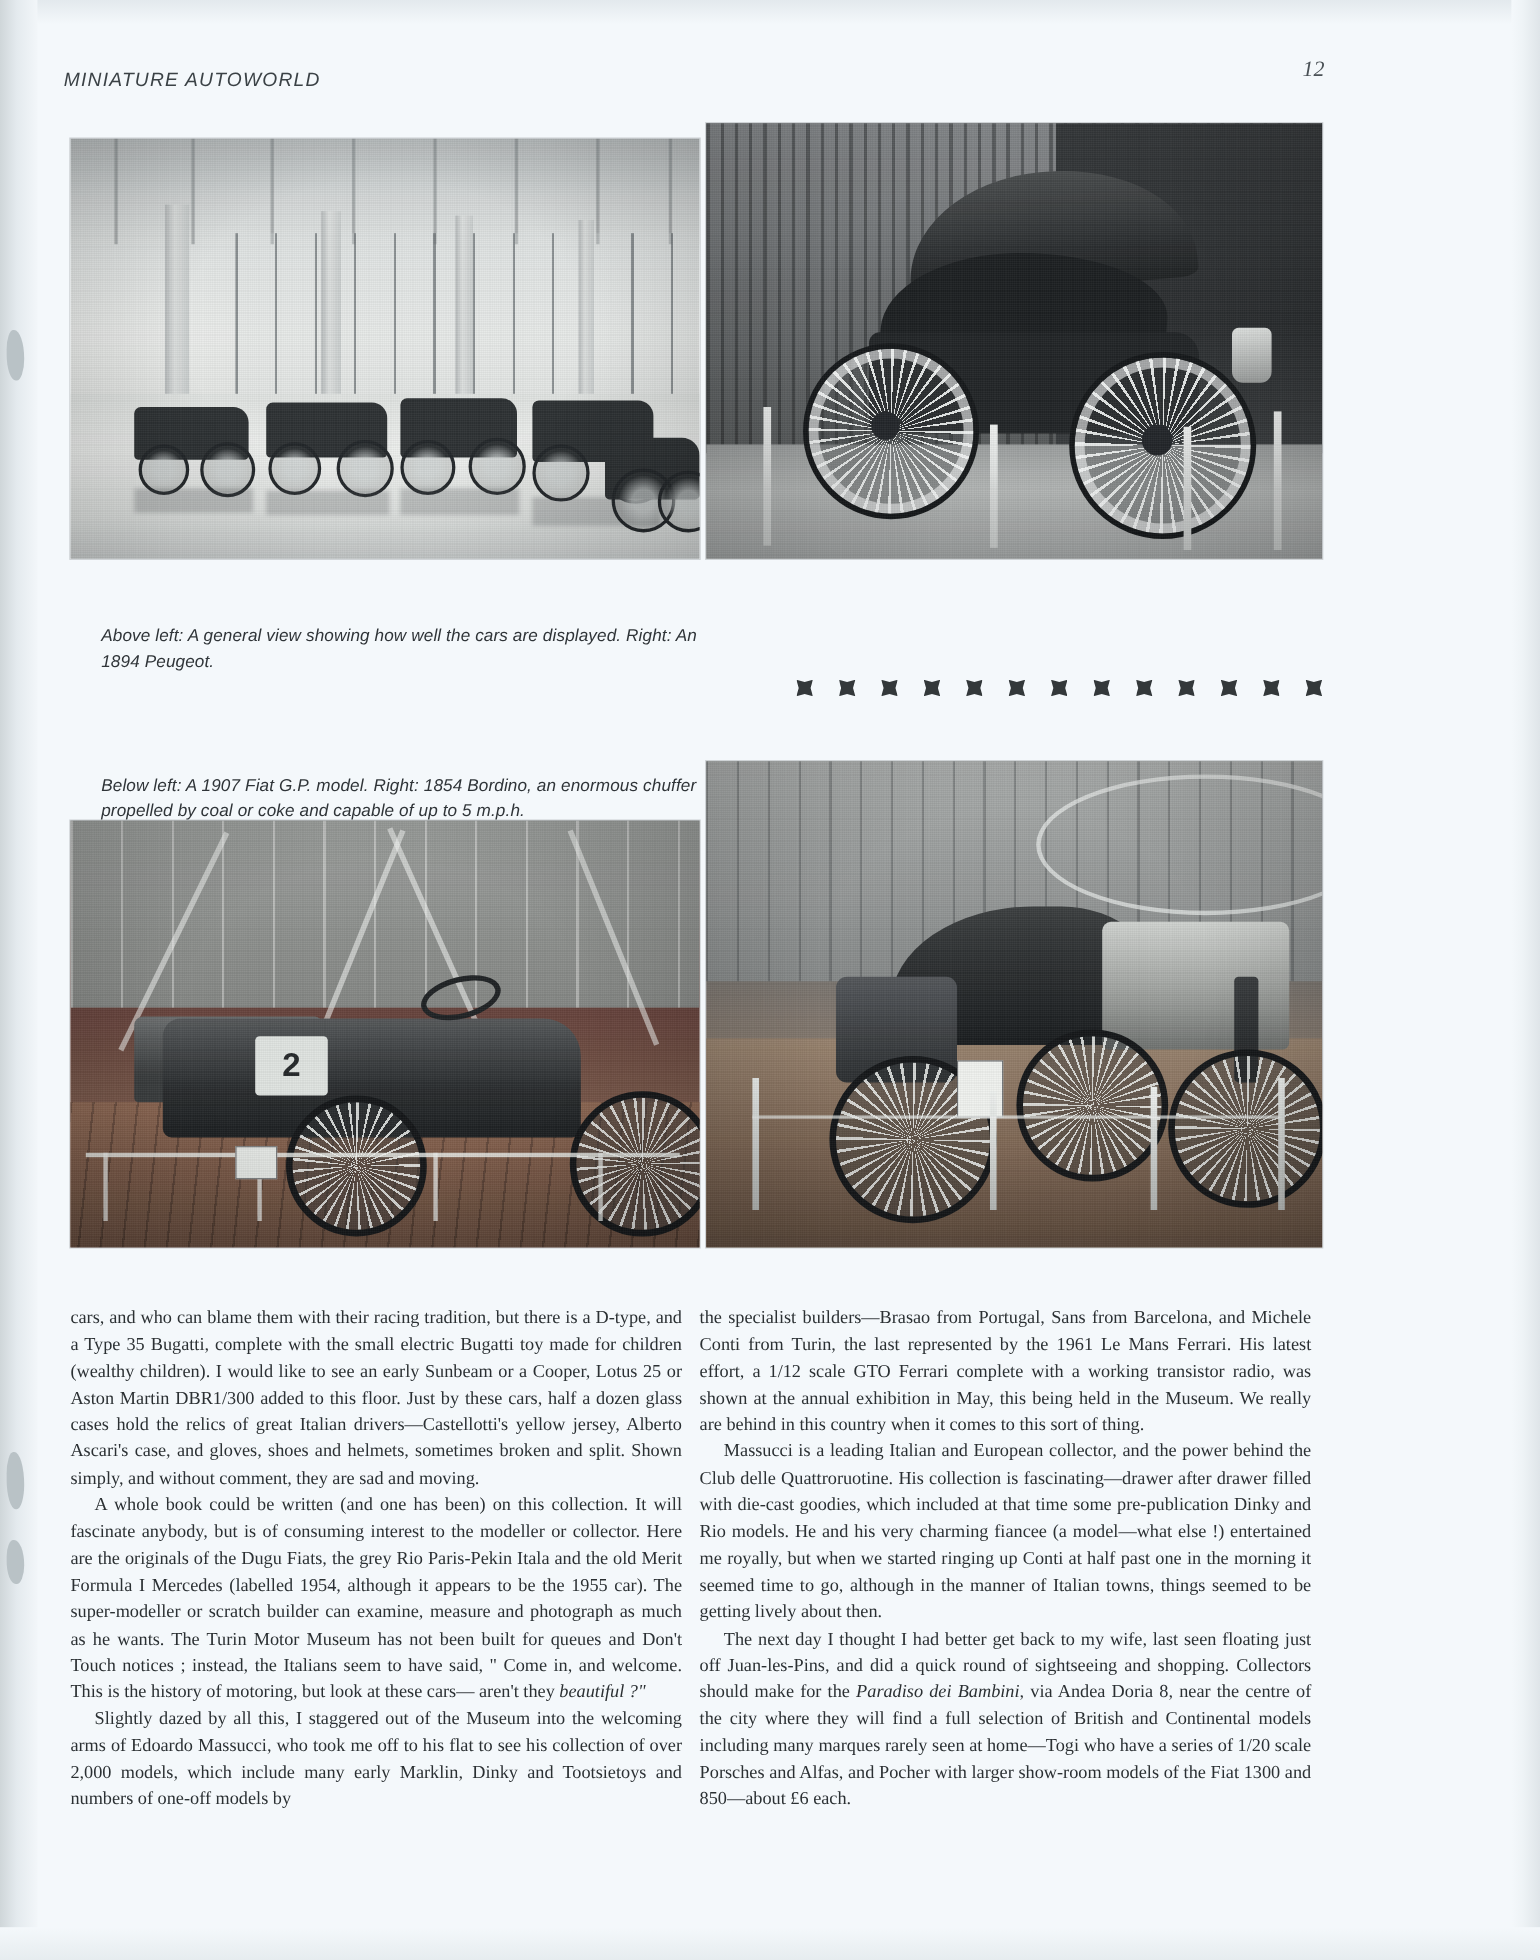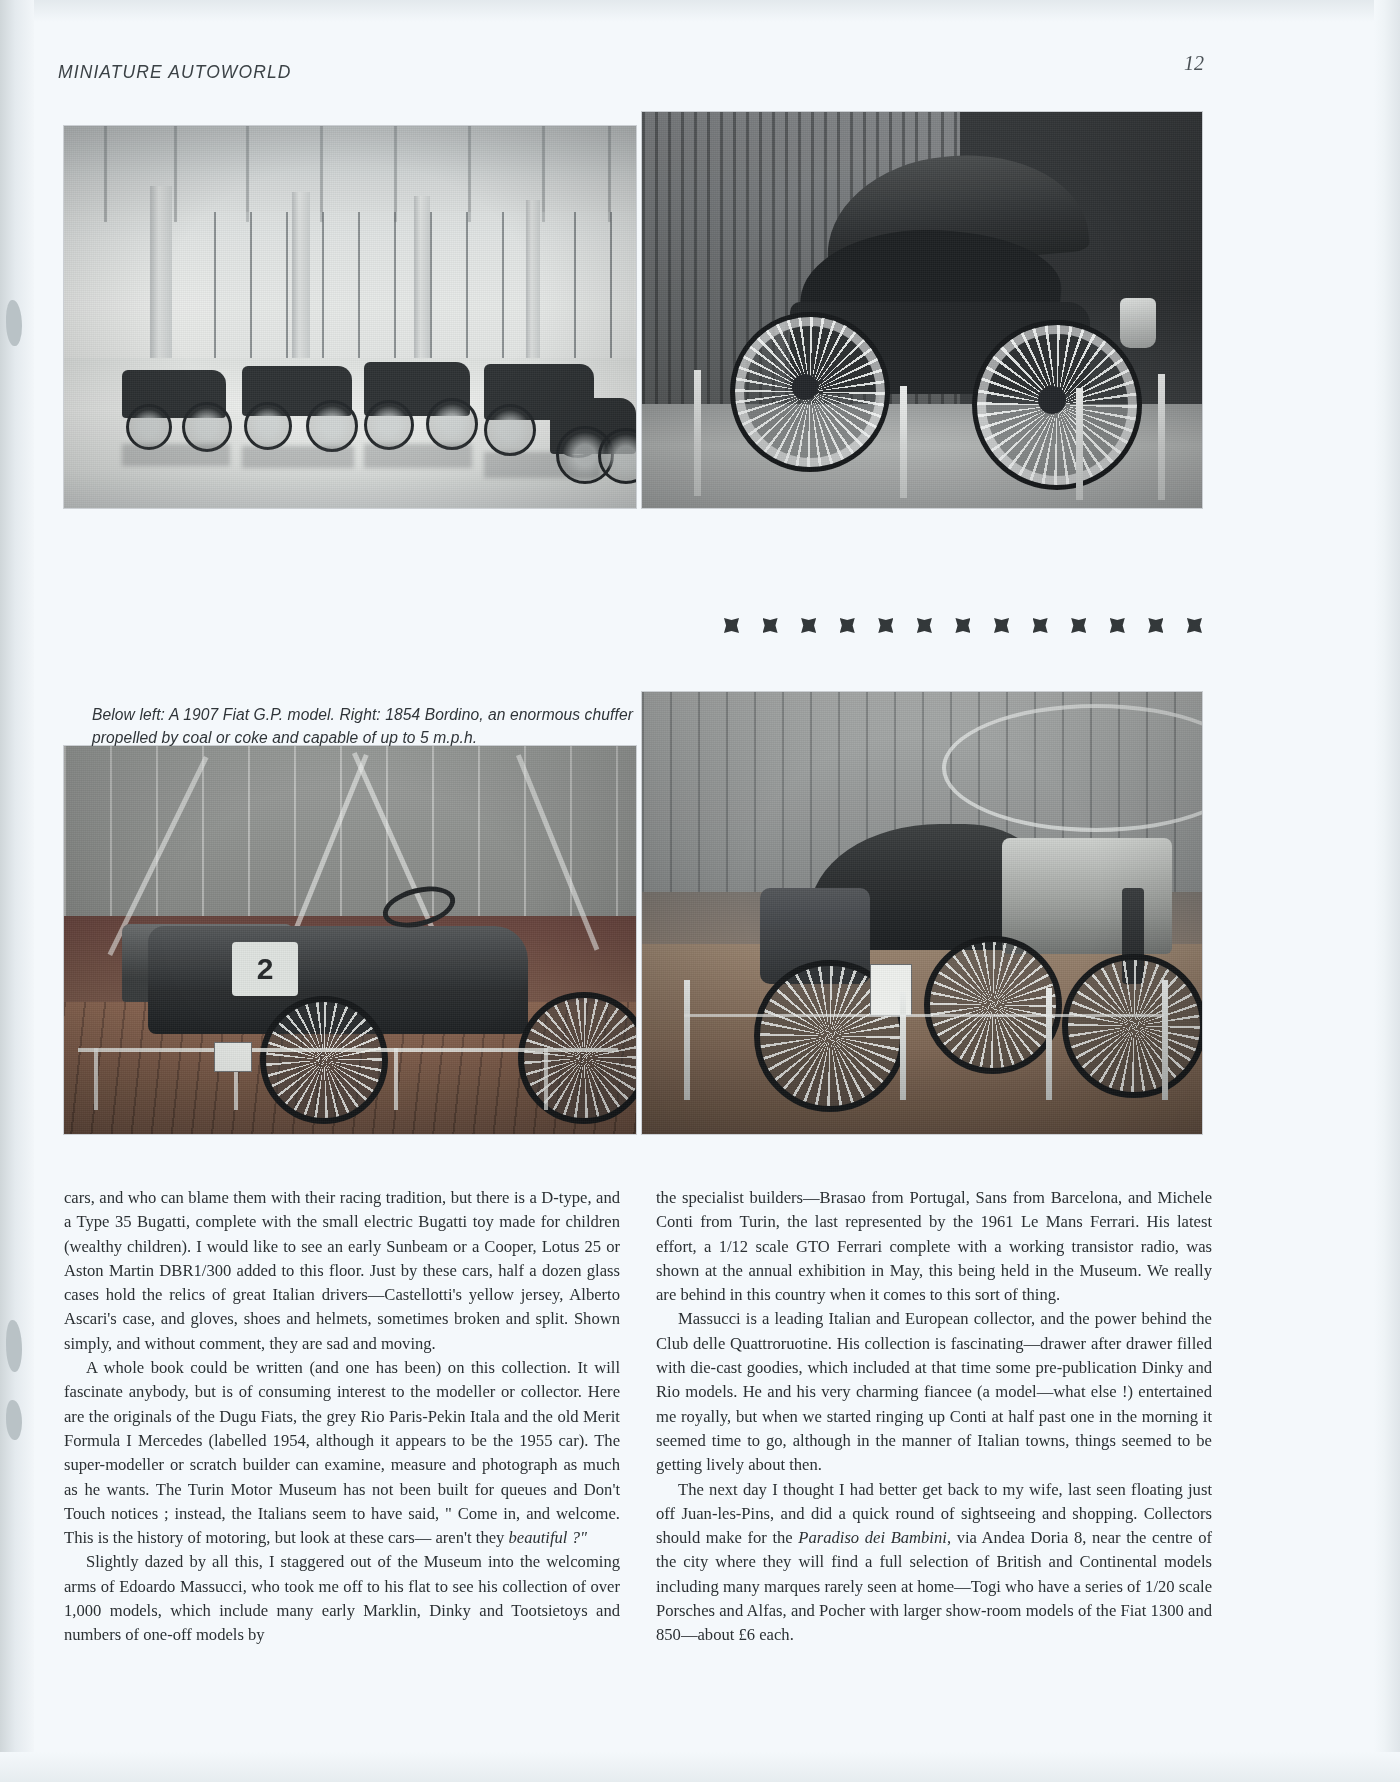--- a/index.html
+++ b/index.html
@@ -393,21 +393,21 @@
     );
   }
 
   
   .columns {
     position: absolute;
     left: 30px;
     top: 1186px;
     width: 1148px;
     display: flex;
-    gap: 36px;
+    gap: 16px;
   }
   .col {
     width: 556px;
     font-family: "Liberation Serif", serif;
     font-size: 16.6px;
     line-height: 1.465;
     color: #2b3033;
     text-align: justify;
     text-justify: inter-word;
   }
@@ -502,20 +502,21 @@
 
       <div class="post" style="left:52px;  top:258px; height:126px;"></div>
       <div class="post" style="left:258px; top:274px; height:112px;"></div>
       <div class="post" style="left:434px; top:276px; height:112px;"></div>
       <div class="post" style="left:516px; top:262px; height:126px;"></div>
 
       <div class="grain"></div>
       <div class="vign"></div>
     </div>
 
+    <div class="caption" id="caption-top">Above left: A general view showing how well the cars are displayed. Right: An 1894 Peugeot.</div>
 
     <div class="ornament-row">
       <span class="ornament"></span>
       <span class="ornament"></span>
       <span class="ornament"></span>
       <span class="ornament"></span>
       <span class="ornament"></span>
       <span class="ornament"></span>
       <span class="ornament"></span>
       <span class="ornament"></span>
@@ -579,21 +580,21 @@
 
       <div class="grain"></div>
       <div class="vign"></div>
     </div>
 
     <div class="columns">
 
       <div class="col">
         <p>cars, and who can blame them with their racing tradition, but there is a D-type, and a Type 35 Bugatti, complete with the small electric Bugatti toy made for children (wealthy children). I would like to see an early Sunbeam or a Cooper, Lotus 25 or Aston Martin DBR1/300 added to this floor. Just by these cars, half a dozen glass cases hold the relics of great Italian drivers—Castellotti's yellow jersey, Alberto Ascari's case, and gloves, shoes and helmets, sometimes broken and split. Shown simply, and without comment, they are sad and moving.</p>
         <p class="indent"><span>A whole book could be written (and one has been) on this collection. It will fascinate anybody, but is of consuming interest to the modeller or collector. Here are the originals of the Dugu Fiats, the grey Rio Paris-Pekin Itala and the old Merit Formula I Mercedes (labelled 1954, although it appears to be the 1955 car). The super-modeller or scratch builder can examine, measure and photograph as much as he wants. The Turin Motor Museum has not been built for queues and Don't Touch notices ; instead, the Italians seem to have said, " Come in, and welcome. This is the history of motoring, but look at these cars— aren't they </span><em>beautiful ?"</em></p>
-        <p class="indent">Slightly dazed by all this, I staggered out of the Museum into the welcoming arms of Edoardo Massucci, who took me off to his flat to see his collection of over 1,000 models, which include many early Marklin, Dinky and Tootsietoys and numbers of one-off models by</p>
+        <p class="indent">Slightly dazed by all this, I staggered out of the Museum into the welcoming arms of Edoardo Massucci, who took me off to his flat to see his collection of over 2,000 models, which include many early Marklin, Dinky and Tootsietoys and numbers of one-off models by</p>
       </div>
 
       <div class="col">
         <p>the specialist builders—Brasao from Portugal, Sans from Barcelona, and Michele Conti from Turin, the last represented by the 1961 Le Mans Ferrari. His latest effort, a 1/12 scale GTO Ferrari complete with a working transistor radio, was shown at the annual exhibition in May, this being held in the Museum. We really are behind in this country when it comes to this sort of thing.</p>
         <p class="indent">Massucci is a leading Italian and European collector, and the power behind the Club delle Quattroruotine. His collection is fascinating—drawer after drawer filled with die-cast goodies, which included at that time some pre-publication Dinky and Rio models. He and his very charming fiancee (a model—what else !) entertained me royally, but when we started ringing up Conti at half past one in the morning it seemed time to go, although in the manner of Italian towns, things seemed to be getting lively about then.</p>
         <p class="indent"><span>The next day I thought I had better get back to my wife, last seen floating just off Juan-les-Pins, and did a quick round of sightseeing and shopping. Collectors should make for the </span><em>Paradiso dei Bambini</em><span>, via Andea Doria 8, near the centre of the city where they will find a full selection of British and Continental models including many marques rarely seen at home—Togi who have a series of 1/20 scale Porsches and Alfas, and Pocher with larger show-room models of the Fiat 1300 and 850—about £6 each.</span></p>
       </div>
 
     </div>
 

